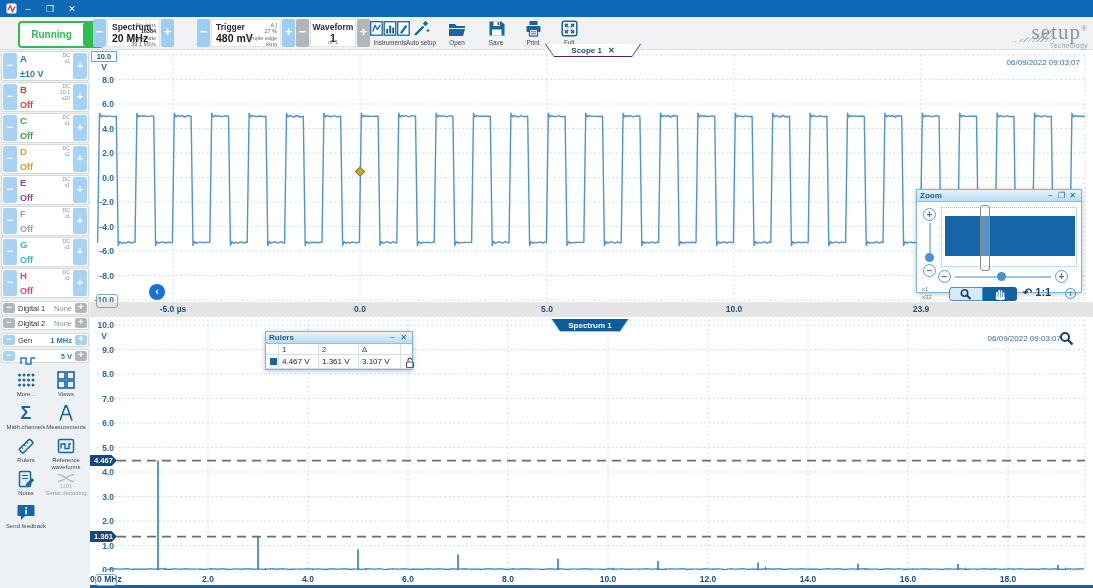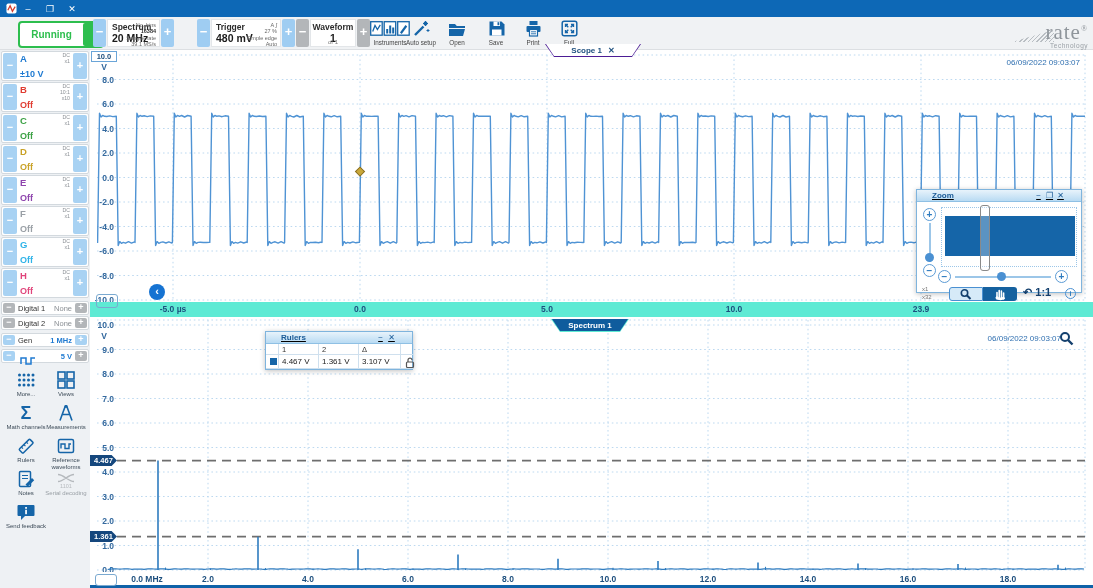--- a/index.html
+++ b/index.html
@@ -59,21 +59,21 @@
   #scope-wrap { left:90px; top:50px; width:1003px; height:252px; }
   #spec-wrap { left:90px; top:317px; width:1003px; height:255px; }
   svg { overflow:visible; }
   svg text { font-family:"Liberation Sans",sans-serif; }
   .tick { font-size:8.5px; font-weight:600; fill:#34699e; }
   .grid { stroke:#bdd9f0; stroke-width:1; stroke-dasharray:1.6 2.8; fill:none; }
   .wave { stroke:#4f93d4; stroke-width:1.4; fill:none; stroke-linejoin:round; }
   .specline { stroke:#2e7bbf; stroke-width:1.2; fill:none; }
   .rulerline { stroke:#6e6e6e; stroke-width:1.8; stroke-dasharray:9 6; }
 
-  .axis-strip { left:90px; width:1003px; background:#5eead4; }
+  .axis-strip { left:90px; width:1003px; background:#e5e5e5; }
   #scope-axis { top:302px; height:15px; }
   #spec-axis { top:572px; height:13px; background:#fff; }
   .x-tick { position:absolute; top:2px; width:70px; margin-left:-35px; text-align:center; font-size:8.5px; font-weight:bold; color:#1d4f7e; white-space:nowrap; }
   #bottom-bar { left:90px; top:585px; width:1003px; height:3px; background:#0f62a8; }
 
   
   .tab-outer { height:13px; clip-path:polygon(0 0,100% 0,calc(100% - 9px) 100%,9px 100%); background:#4c1d95; }
   .tab-inner { position:absolute; left:1px; top:0; right:1px; bottom:1px; clip-path:polygon(0 0,100% 0,calc(100% - 8px) 100%,8px 100%); background:#fff; display:flex; align-items:center; justify-content:center; gap:6px; }
   .tab-inner .tab-txt { font-size:8px; font-weight:bold; color:#1d4f7e; }
   .tab-close { font-size:8px; color:#1d4f7e; font-weight:bold; }
@@ -85,21 +85,21 @@
 
   
   .rtag { width:27px; height:11px; background:#15477d; color:#fff; font-size:7.5px; font-weight:bold; text-align:center; line-height:11px; clip-path:polygon(0 0,80% 0,100% 50%,80% 100%,0 100%); }
   .axtag { left:91px; top:51px; width:26px; height:11px; background:#fff; border:1px solid #6aa5d8; font-size:7.5px; font-weight:bold; color:#1d4f7e; text-align:center; line-height:9px; }
 
   .corner-handle { border:1.5px solid #7aa9d0; border-radius:3px; background:transparent; }
   #chevron-btn { left:149px; top:284px; width:16px; height:16px; border-radius:50%; background:#1673d2; color:#fff; font-size:11px; font-weight:bold; text-align:center; line-height:14px; }
 
   
   .fpanel { background:#fff; border:1px solid #7fb4dd; box-shadow:0 1px 5px rgba(0,0,0,.25); }
-  .ptitle { height:12px; background:linear-gradient(#e8f3fb,#b9dbf3); border-bottom:1px solid #8fc0e4; display:flex; align-items:center; padding:0 15px;text-decoration:underline; }
+  .ptitle { height:12px; background:linear-gradient(#e8f3fb,#b9dbf3); border-bottom:1px solid #8fc0e4; display:flex; align-items:center; padding:0 3px; }
   .ptitle .pt-txt { flex:1; font-size:8px; font-weight:bold; color:#1a5a96; }
   .ptitle .pt-btn { font-size:8px; color:#1a5a96; width:11px; text-align:center; }
 
   #rulers-panel { left:265px; top:331px; width:148px; height:39px; }
   #rulers-table { display:grid; grid-template-columns:13px 40px 40px 42px 13px; grid-template-rows:11px 14px; }
   #rulers-table > div { border-right:1px solid #cfe0ee; border-bottom:1px solid #cfe0ee; font-size:7.5px; color:#333; padding-left:3px; line-height:11px; }
   #rulers-table .val { font-size:8px; color:#222; line-height:14px; }
   .swatch { width:7px; height:7px; background:#1565a8; margin:3px auto 0; }
 
   #zoom-panel { left:916px; top:189px; width:166px; height:104px; }
@@ -231,21 +231,21 @@
             <rect x="1.2" y="1.2" width="14.6" height="14.6" rx="2" fill="none" stroke="#1565a8" stroke-width="1.5"></rect>
             <path d="M4.5,7 V4.5 H7 M4.5,4.5 L7.3,7.3 M12.5,7 V4.5 H10 M12.5,4.5 L9.7,7.3 M4.5,10 V12.5 H7 M4.5,12.5 L7.3,9.7 M12.5,10 V12.5 H10 M12.5,12.5 L9.7,9.7" fill="none" stroke="#1565a8" stroke-width="1.3"></path>
           </svg>
         </div>
         <div class="lbl">Full</div>
       </div>
     </div>
 
   <div id="pico-hatch" class="abs"></div>
   <div id="pico-logo" class="abs">
-    <div class="brand"><span>rate</span><sup style="font-size:8px">®</sup></div>
+    <div class="brand"><span>setup</span><sup style="font-size:8px">®</sup></div>
     <div class="sub">Technology</div>
   </div>
 
   <div id="sidebar" class="abs">
       <div class="chan" style="top: 1px;">
         <div class="chan-minus">−</div>
         <div class="chan-letter" style="color: rgb(31, 122, 209);">A</div>
         <div class="chan-coupling">DC<br>x1</div>
         <div class="chan-value" style="color: rgb(31, 122, 209);">±10 V</div>
         <div class="chan-plus">+</div>
@@ -527,21 +527,21 @@
         <line x1="675.5" x2="675.5" y1="253" y2="249.815" stroke="#2e7bbf" stroke-width="1.1"></line>
         <line x1="723" x2="723" y1="253" y2="251.775" stroke="#2e7bbf" stroke-width="1.1"></line>
         <line x1="775.5" x2="775.5" y1="253" y2="251.04" stroke="#2e7bbf" stroke-width="1.1"></line>
         <line x1="823.0000000000001" x2="823.0000000000001" y1="253" y2="251.285" stroke="#2e7bbf" stroke-width="1.1"></line>
         <line x1="875.4999999999999" x2="875.4999999999999" y1="253" y2="250.55" stroke="#2e7bbf" stroke-width="1.1"></line>
         <line x1="923.0000000000001" x2="923.0000000000001" y1="253" y2="251.775" stroke="#2e7bbf" stroke-width="1.1"></line>
         <line x1="975.4999999999999" x2="975.4999999999999" y1="253" y2="250.55" stroke="#2e7bbf" stroke-width="1.1"></line>
       </svg>
   </div>
   <div id="spec-axis" class="abs axis-strip">
-      <div class="x-tick" style="left: 34px; margin-left: -12px; text-align: center;">0.0 MHz</div>
+      <div class="x-tick" style="left: 12px; margin-left: -12px; text-align: left;">0.0 MHz</div>
       <div class="x-tick" style="left: 118px;">2.0</div>
       <div class="x-tick" style="left: 218px;">4.0</div>
       <div class="x-tick" style="left: 318px;">6.0</div>
       <div class="x-tick" style="left: 418px;">8.0</div>
       <div class="x-tick" style="left: 518px;">10.0</div>
       <div class="x-tick" style="left: 618px;">12.0</div>
       <div class="x-tick" style="left: 718px;">14.0</div>
       <div class="x-tick" style="left: 818px;">16.0</div>
       <div class="x-tick" style="left: 918px;">18.0</div>
     </div>

